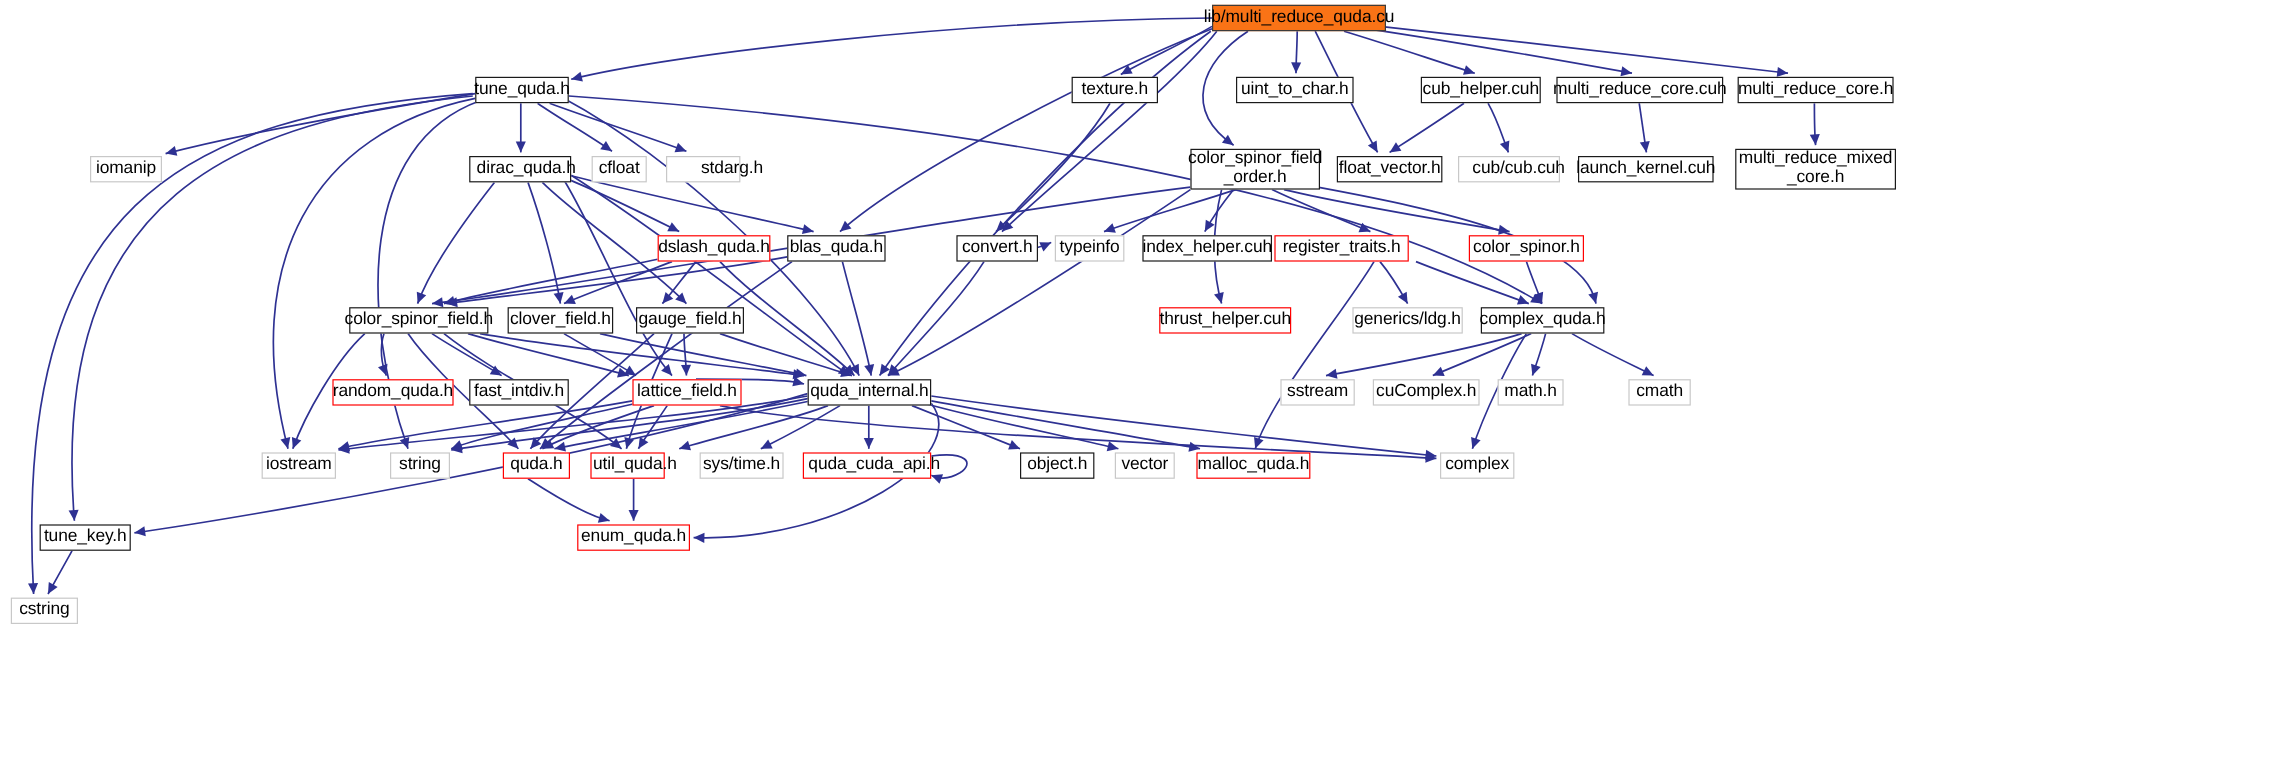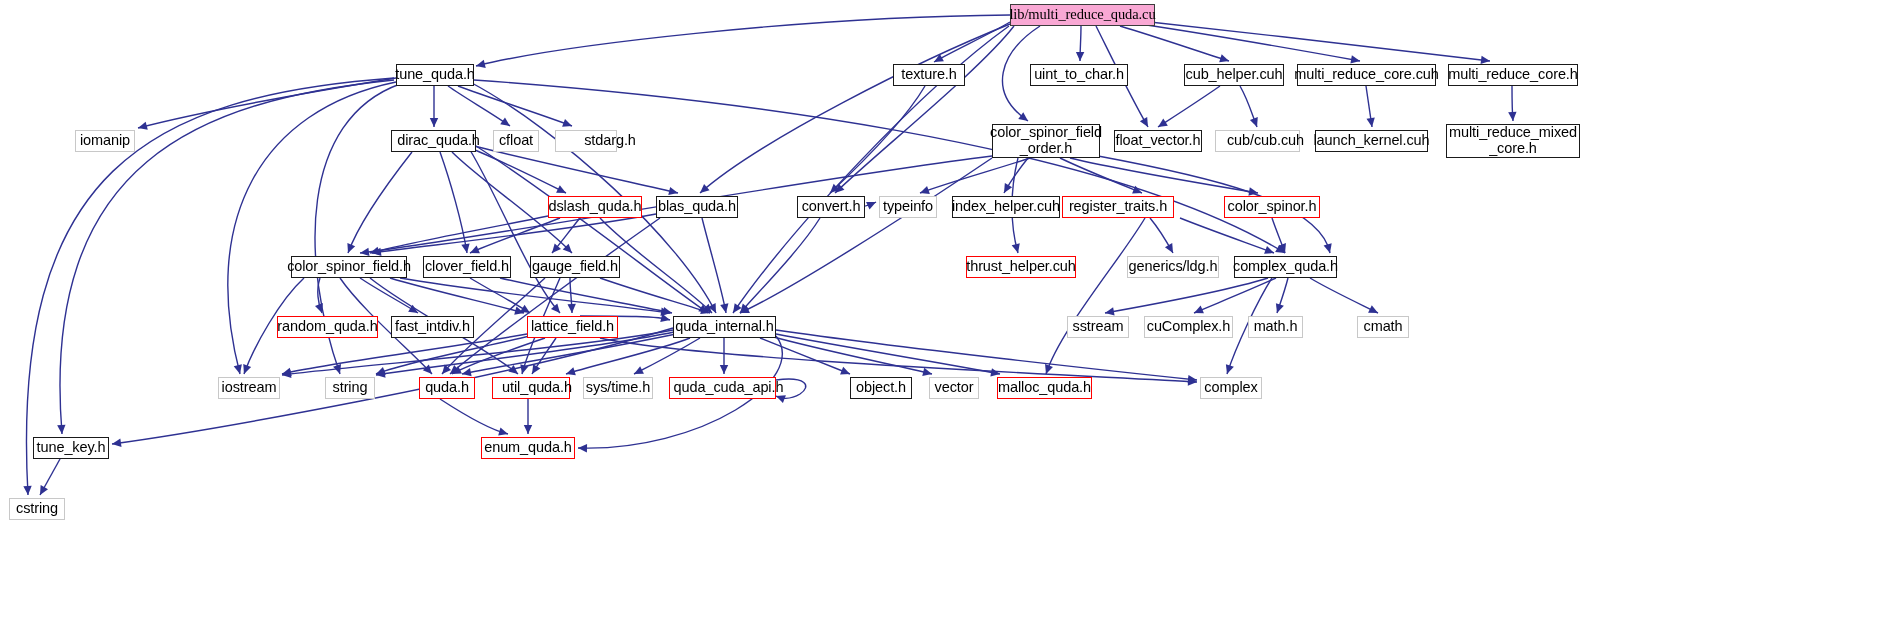--- a/index.html
+++ b/index.html
@@ -50,22 +50,21 @@
     letter-spacing: -0.1px;
   }
   .node-box.kind-header {
     border: 1.5px solid #1a1a1a;
   }
   .node-box.kind-red {
     border: 1.5px solid #ff0000;
   }
   .node-box.kind-root {
     border: 1.5px solid #3c3c3c;
-    background: #f9a8d4;
-    font-family: Liberation Serif, serif;
+    background: #f97316;
   }
   .node-box.kind-system {
     border: 1px solid #c8c8c8;
   }
 </style>
 </head>
 <body>
 
 <div id="graph-wrap">
   <svg id="graph-svg" viewBox="0 0 1903 636">
@@ -294,21 +293,21 @@
       <div class="node-box kind-header" style="left: 391px; top: 316px; width: 83px; height: 22px;">fast_intdiv.h</div>
       <div class="node-box kind-red" style="left: 527px; top: 316px; width: 91px; height: 22px;">lattice_field.h</div>
       <div class="node-box kind-header" style="left: 673px; top: 316px; width: 103px; height: 22px;">quda_internal.h</div>
       <div class="node-box kind-system" style="left: 1067px; top: 316px; width: 62px; height: 22px;">sstream</div>
       <div class="node-box kind-system" style="left: 1144px; top: 316px; width: 89px; height: 22px;">cuComplex.h</div>
       <div class="node-box kind-system" style="left: 1248px; top: 316px; width: 55px; height: 22px;">math.h</div>
       <div class="node-box kind-system" style="left: 1357px; top: 316px; width: 52px; height: 22px;">cmath</div>
       <div class="node-box kind-system" style="left: 218px; top: 377px; width: 62px; height: 22px;">iostream</div>
       <div class="node-box kind-system" style="left: 325px; top: 377px; width: 50px; height: 22px;">string</div>
       <div class="node-box kind-red" style="left: 419px; top: 377px; width: 56px; height: 22px;">quda.h</div>
-      <div class="node-box kind-red" style="left: 492px; top: 377px; width: 78px; height: 22px; padding-left: 12px;">util_quda.h</div>
+      <div class="node-box kind-red" style="left: 492px; top: 377px; width: 62px; height: 22px; padding-left: 12px;">util_quda.h</div>
       <div class="node-box kind-system" style="left: 583px; top: 377px; width: 70px; height: 22px;">sys/time.h</div>
       <div class="node-box kind-red" style="left: 669px; top: 377px; width: 107px; height: 22px; padding-left: 12px;">quda_cuda_api.h</div>
       <div class="node-box kind-header" style="left: 850px; top: 377px; width: 62px; height: 22px;">object.h</div>
       <div class="node-box kind-system" style="left: 929px; top: 377px; width: 50px; height: 22px;">vector</div>
       <div class="node-box kind-red" style="left: 997px; top: 377px; width: 95px; height: 22px;">malloc_quda.h</div>
       <div class="node-box kind-system" style="left: 1200px; top: 377px; width: 62px; height: 22px;">complex</div>
       <div class="node-box kind-header" style="left: 33px; top: 437px; width: 76px; height: 22px;">tune_key.h</div>
       <div class="node-box kind-red" style="left: 481px; top: 437px; width: 94px; height: 22px;">enum_quda.h</div>
       <div class="node-box kind-system" style="left: 9px; top: 498px; width: 56px; height: 22px;">cstring</div>
     </div>

